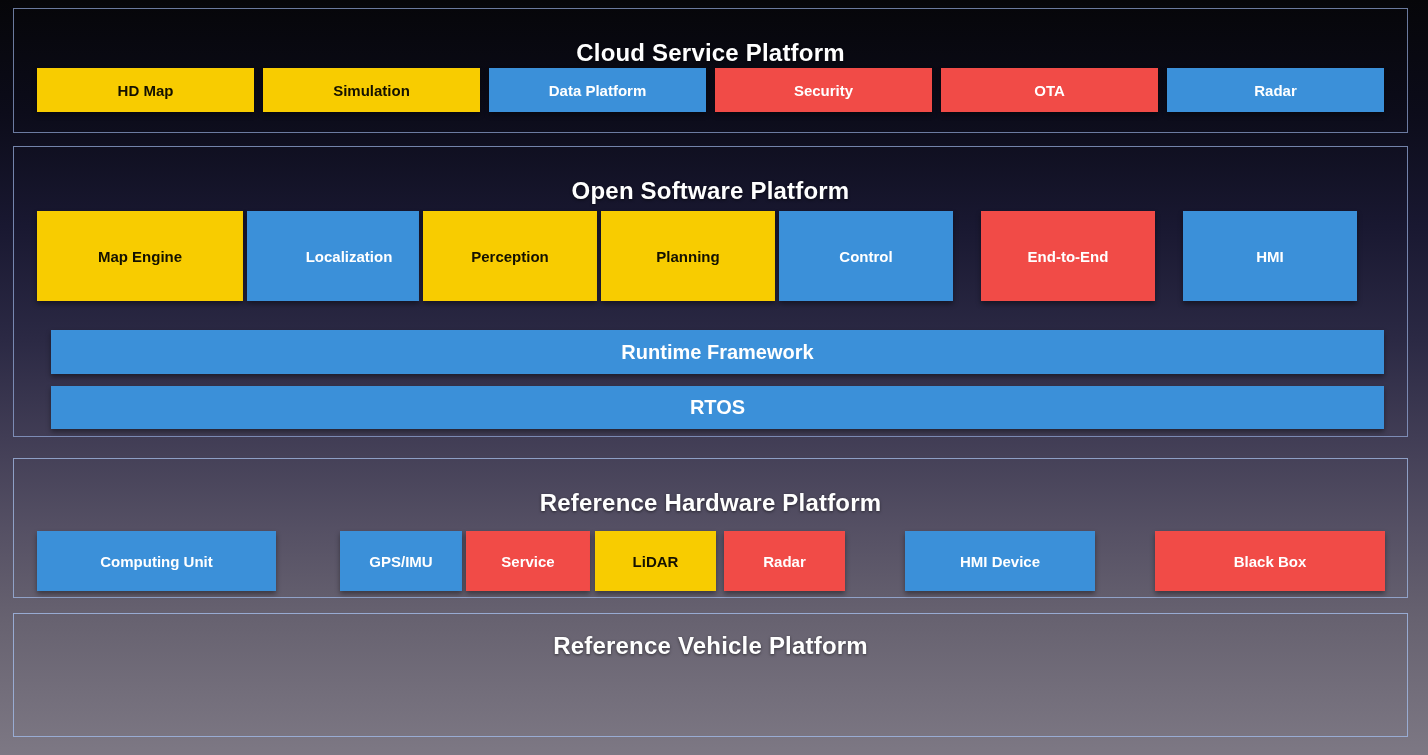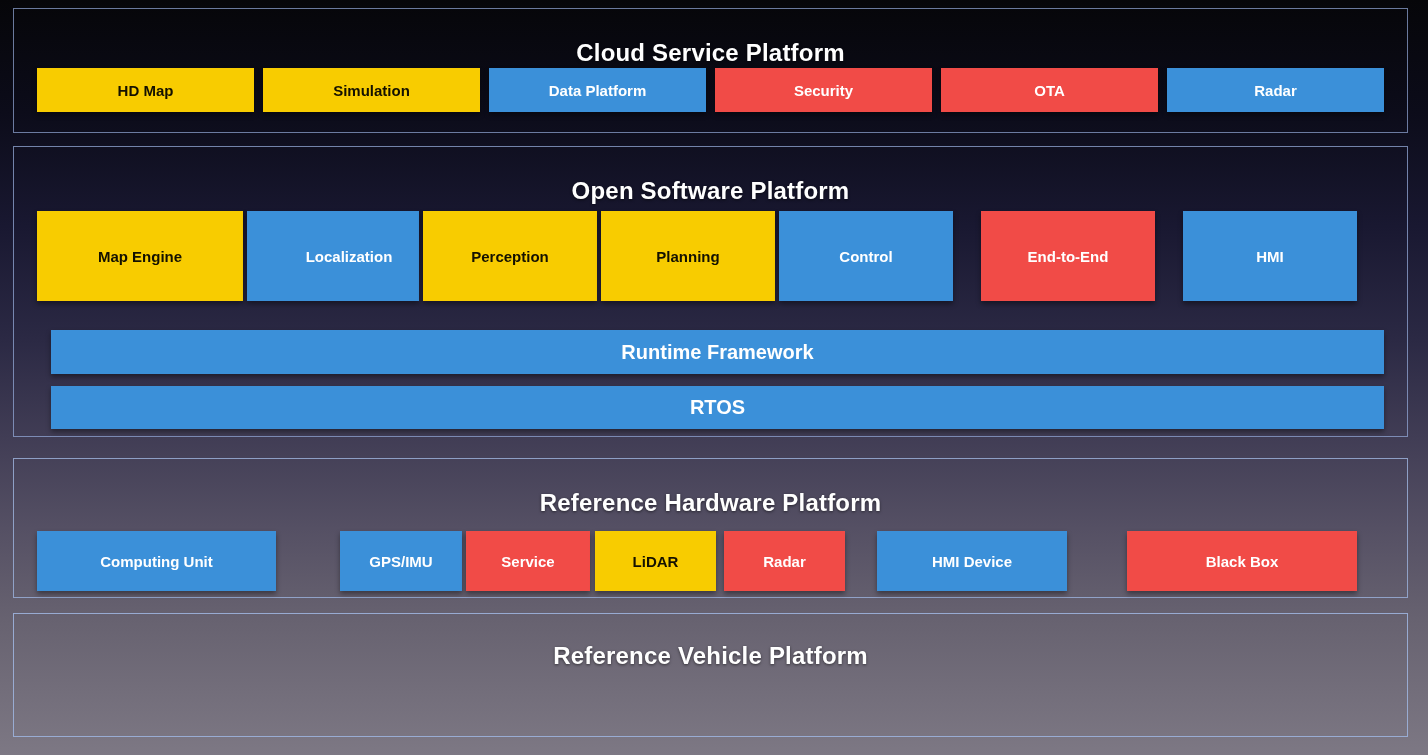--- a/index.html
+++ b/index.html
@@ -22,21 +22,21 @@
   .s3{top:458px;height:140px;border-color:rgba(150,170,210,.9);}
   .s4{top:613px;height:124px;border-color:rgba(155,175,215,.95);}
   .panel-title{
     position:absolute;top:30px;left:0;right:0;
     text-align:center;
     font-size:24px;font-weight:700;line-height:28px;
     color:var(--title-text,#ffffff);
     letter-spacing:.2px;
     text-shadow:0 1px 3px rgba(0,0,0,.55);
   }
-  .s4 .panel-title{top:28px;}
+  .s4 .panel-title{top:18px;}
   .row{
     position:absolute;left:23px;right:23px;
     display:flex;align-items:stretch;
   }
   .box{
     display:flex;align-items:center;justify-content:center;
     font-size:15px;font-weight:700;
     color:#fff;text-align:center;
     box-shadow:0 3px 5px rgba(0,0,0,.4);
     flex-shrink:0;
@@ -62,21 +62,21 @@
   }
   .bar-runtime{top:183px;height:44px;}
   .bar-rtos{top:239px;height:43px;}
   
   .row-hw{top:72px;height:60px;}
   .h-cu{width:239px;}
   .h-gps{width:122px;margin-left:64px;}
   .h-cam{width:124px;margin-left:4px;}
   .h-lidar{width:121px;margin-left:5px;}
   .h-radar{width:121px;margin-left:8px;}
-  .h-hmi{width:190px;margin-left:32px;}
+  .h-hmi{width:190px;margin-left:60px;}
   .h-bb{width:230px;margin-left:60px;}
   
   .bar-vehicle{top:54px;height:45px;}
 </style>
 </head>
 <body>
 
 <div class="canvas">
 
   <section class="panel s1">

